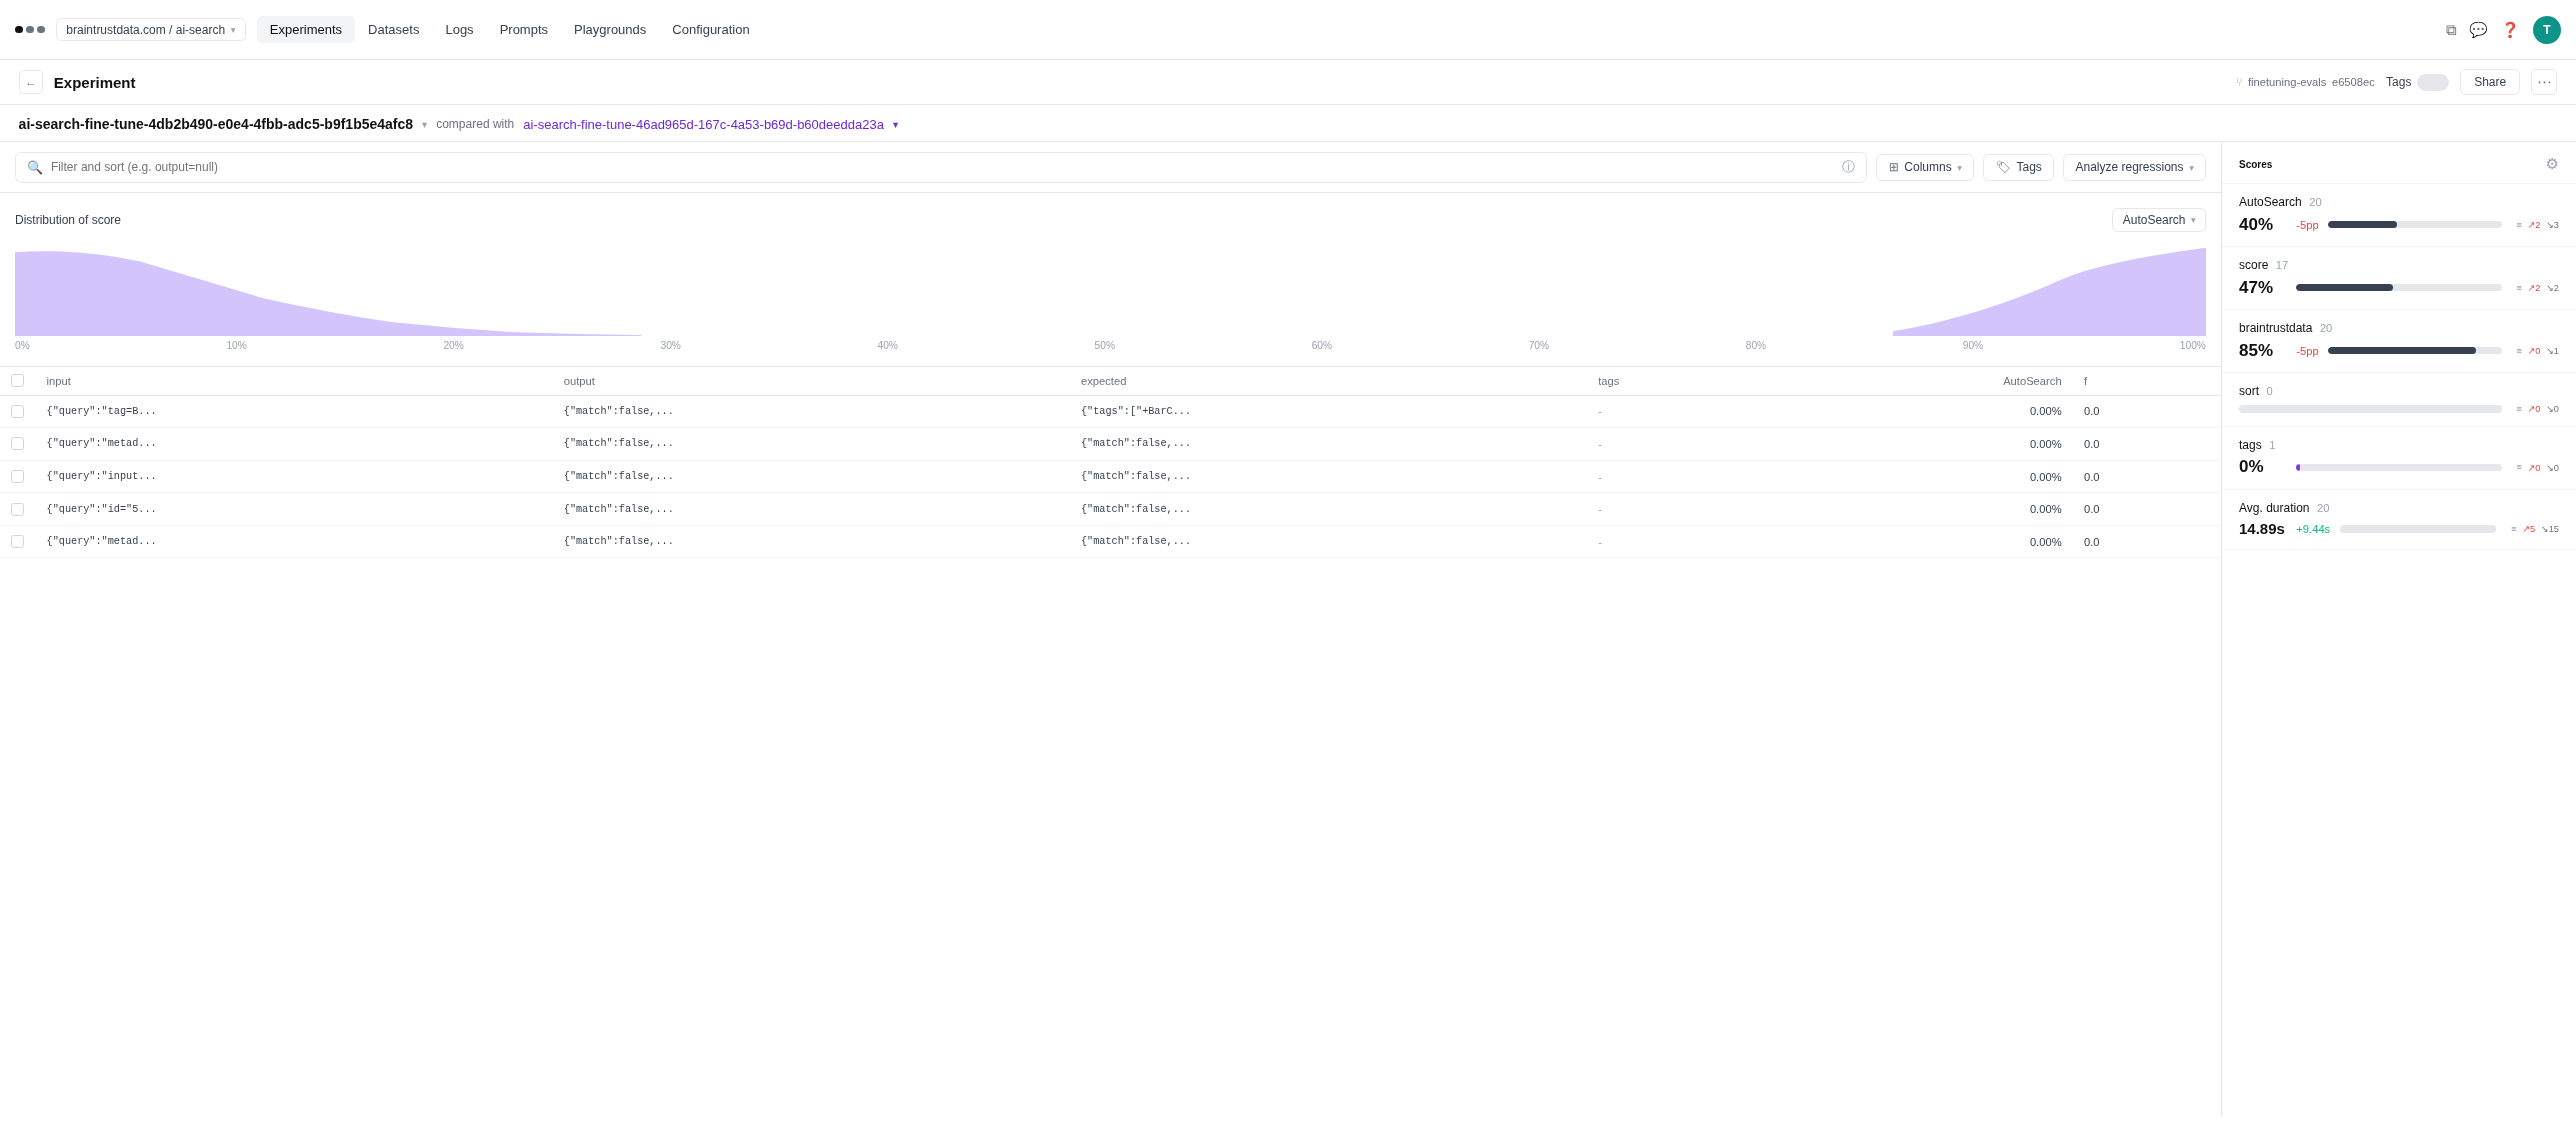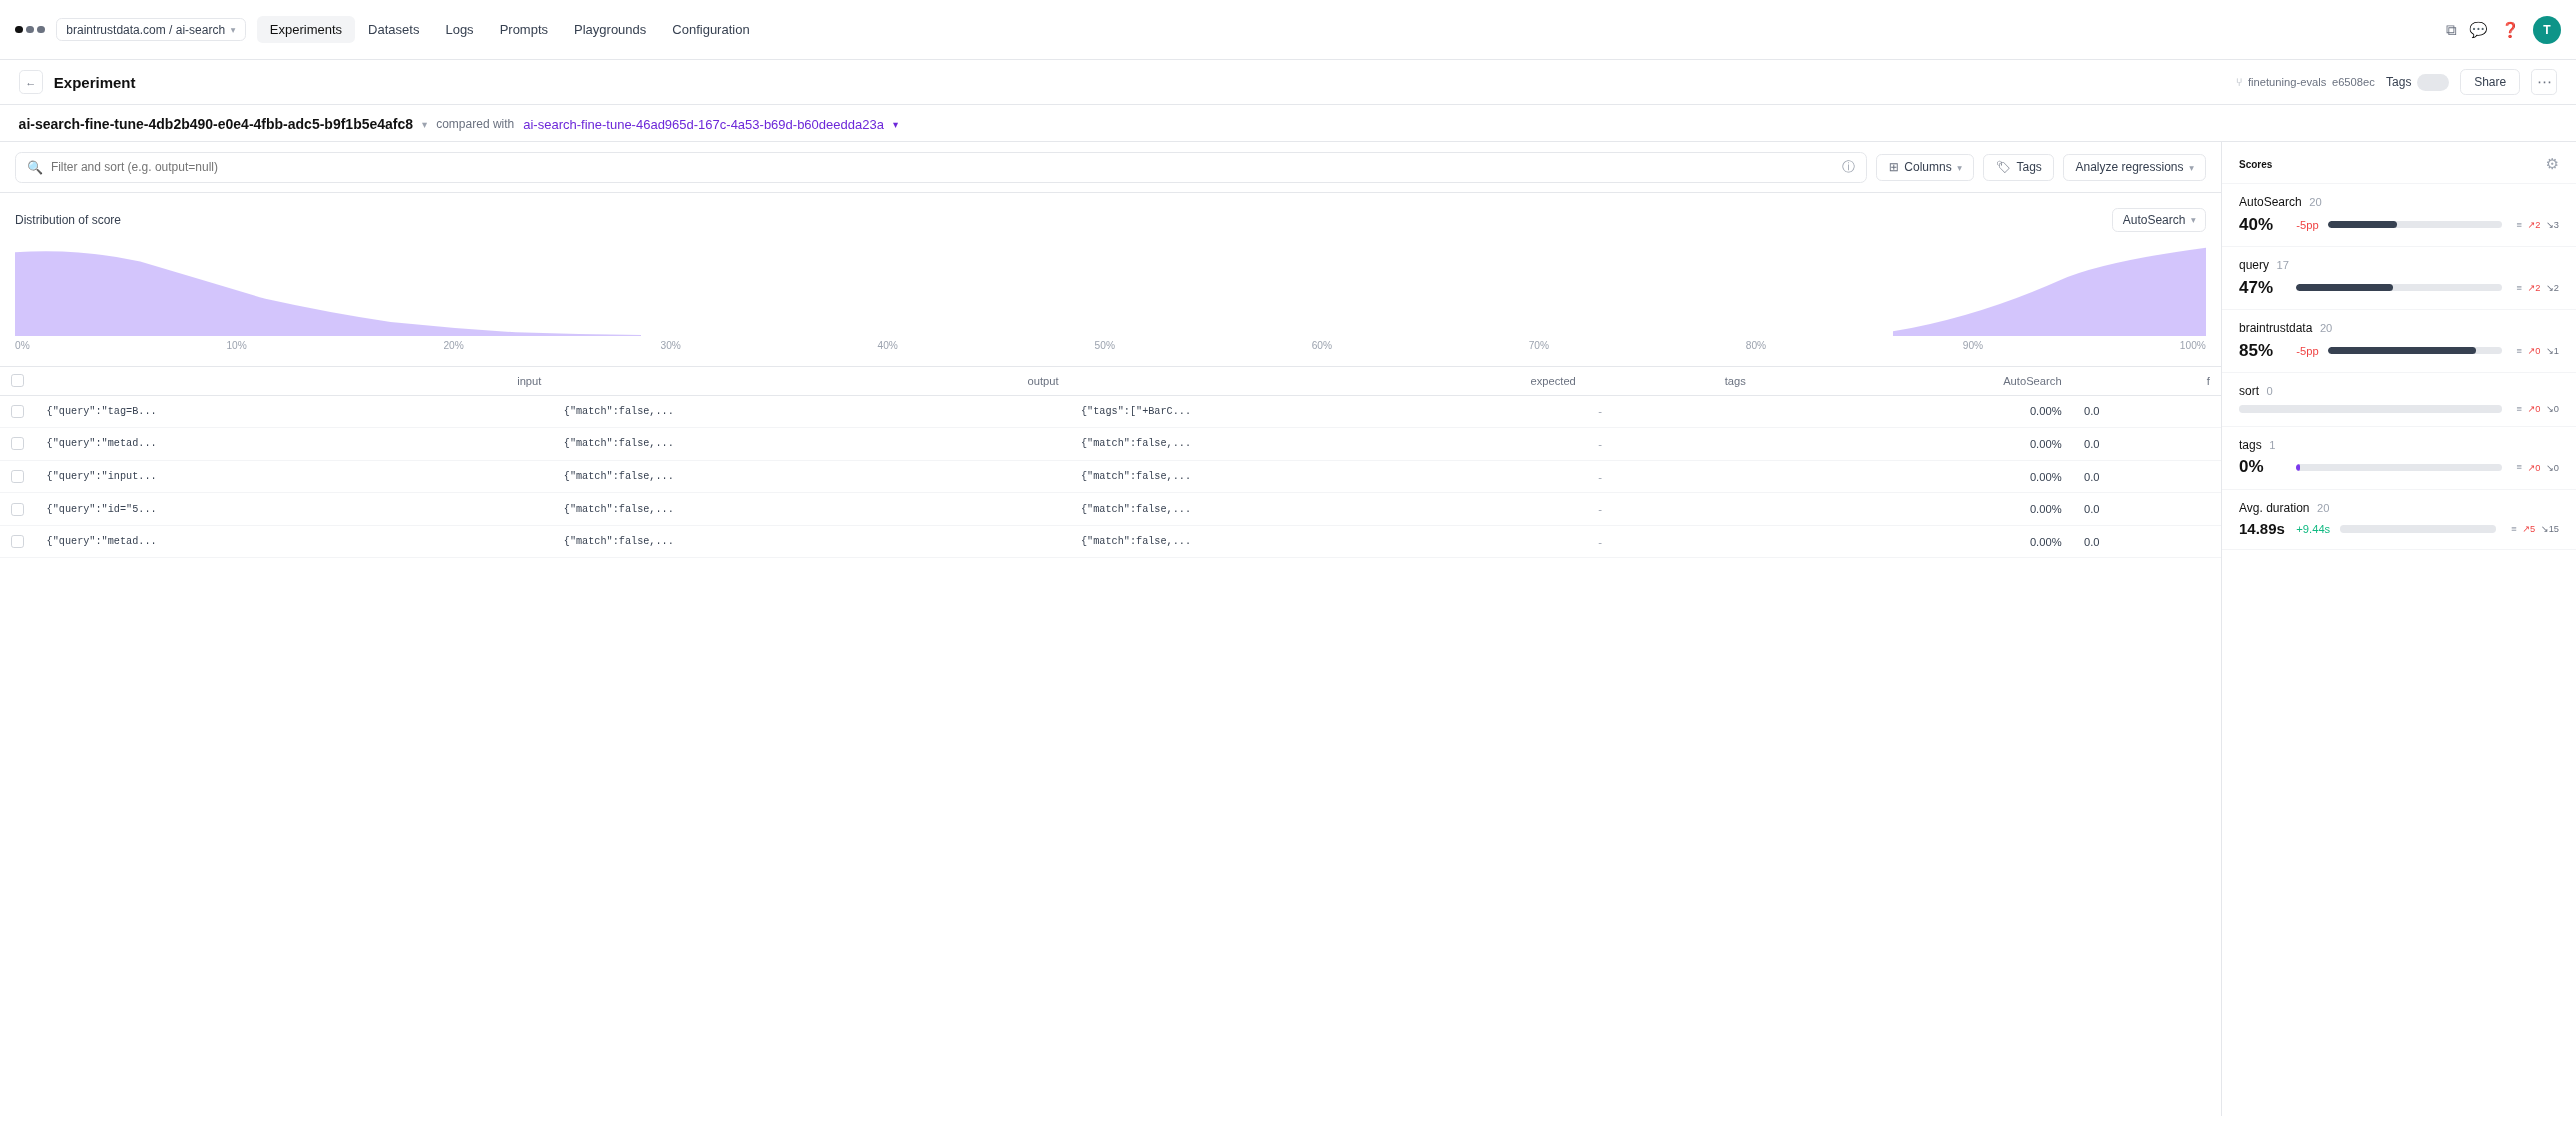--- a/index.html
+++ b/index.html
@@ -86,21 +86,21 @@
       display: flex; align-items: center; gap: 5.6px; border: 0.9px solid #e5e7eb;
       border-radius: 5.6px; padding: 3.7px 9.3px; cursor: pointer; font-size: 12px; color: #374151; background: #fff;
     }
     .chart-area { height: 93px; position: relative; }
     .chart-labels { display: flex; justify-content: space-between; margin-top: 3.7px; font-size: 10.2px; color: #9ca3af; }
 
     
     .table-container { flex: 1; overflow-y: auto; overflow-x: hidden; }
     table { width: 100%; border-collapse: collapse; }
     thead th {
-      padding: 7.5px 11.2px; text-align: right; font-size: 11.2px; font-weight: 500; color: #6b7280;
+      padding: 7.5px 11.2px; text-align: left; font-size: 11.2px; font-weight: 500; color: #6b7280;
       border-bottom: 0.9px solid #e5e7eb; background: #fff; position: sticky; top: 0; z-index: 1;
     }
     tbody tr { border-bottom: 0.9px solid #f3f4f6; }
     tbody td { padding: 9.3px 11.2px; font-size: 11.2px; color: #374151; vertical-align: middle; }
     .checkbox-cell { width: 34px; }
     .checkbox { width: 13px; height: 13px; border: 0.9px solid #d1d5db; border-radius: 2.8px; cursor: pointer; display: flex; align-items: center; justify-content: center; }
     .col-input { max-width: 149px; }
     .col-output { max-width: 168px; }
     .col-expected { max-width: 168px; }
     .col-tags { max-width: 75px; }
@@ -352,21 +352,21 @@
         </div>
         <div class="score-actions">
           <span class="score-action-icon">≡</span>
          <span class="score-action-icon stat-up">↗2</span>
          <span class="score-action-icon stat-down">↘3</span>
         </div>
       </div>
     </div>
         <div class="score-item">
       <div class="score-item-header">
-        <span class="score-name">query</span>
+        <span class="score-name">score</span>
         <span class="score-count">17</span>
       </div>
       <div class="score-row">
         <span class="score-pct">47%</span>
 
         <div class="score-bar-container">
           <div class="score-bar" style="width:47%;background:#374151"></div>
         </div>
         <div class="score-actions">
           <span class="score-action-icon">≡</span>

